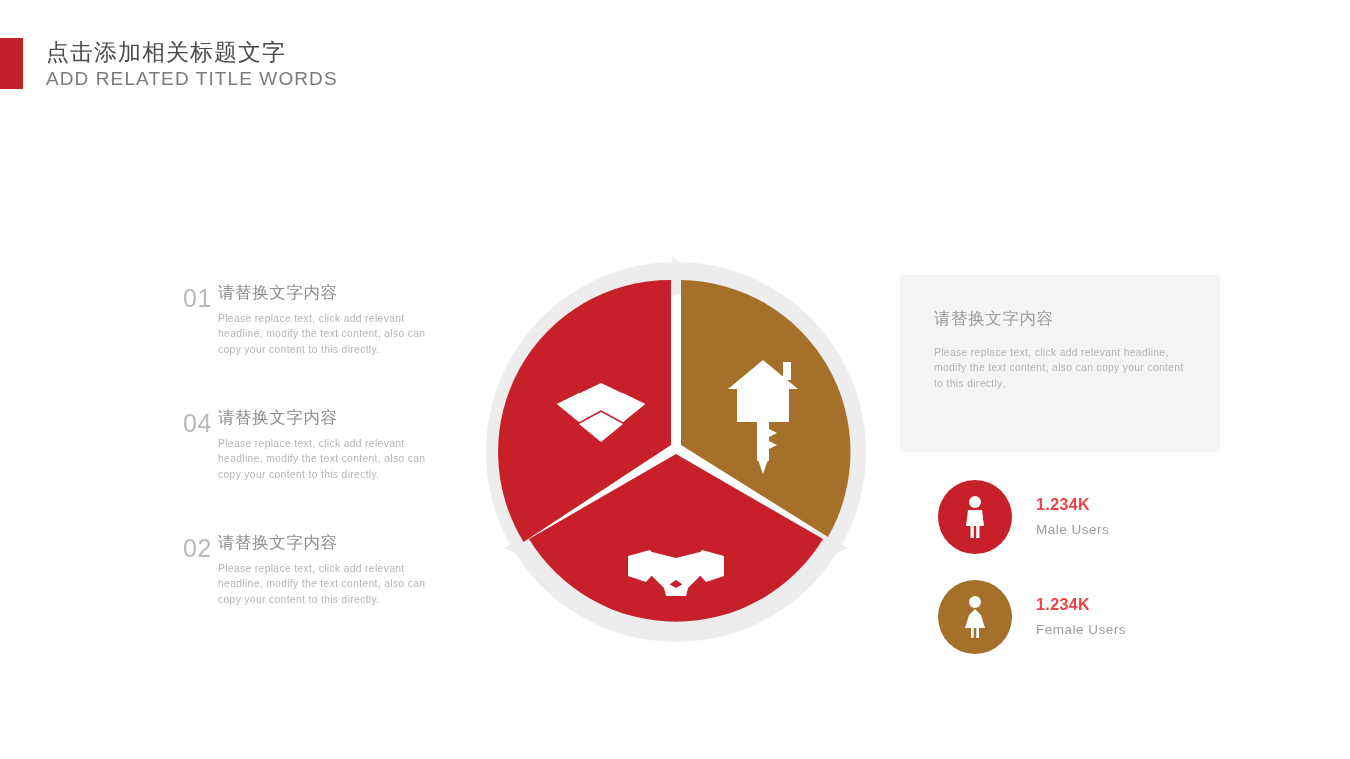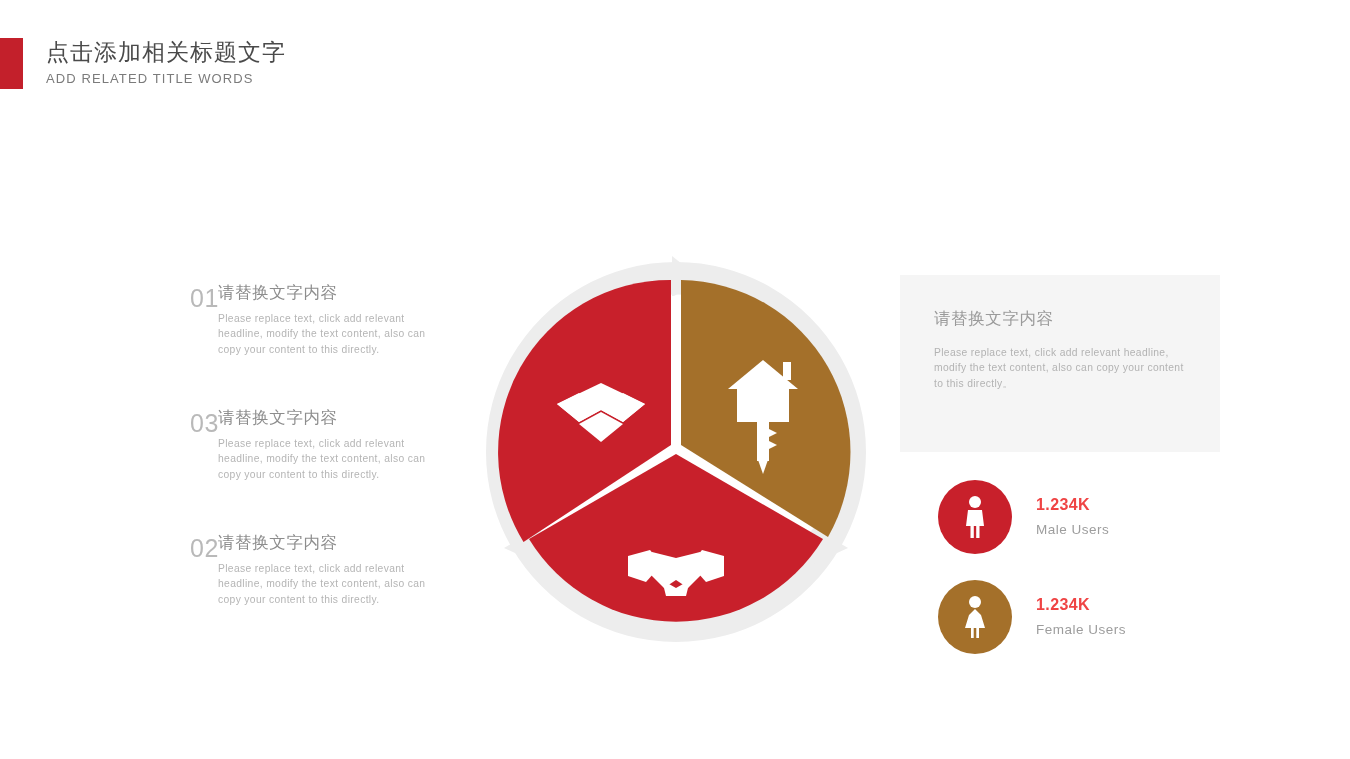--- a/index.html
+++ b/index.html
@@ -15,29 +15,29 @@
   #accent-bar {
     position:absolute; left:0; top:38px;
     width:23px; height:51px; background:#C3202B;
   }
   #title-block { position:absolute; left:46px; top:37px; }
   #title-cn {
     font-size:23px; color:#4a4a4a; letter-spacing:1px;
     line-height:30px; font-weight:400; white-space:nowrap;
   }
   #title-en {
-    font-size:13px; color:#7b7b7b; letter-spacing:1.1px;
+    font-size:19px; color:#7b7b7b; letter-spacing:1.1px;
     line-height:20px; margin-top:2px; white-space:nowrap;
   }
 
   
   #left-list { position:absolute; left:174px; top:281px; width:290px; }
   .list-item { position:relative; margin-bottom:43px; min-height:82px; }
   .li-num {
-    position:absolute; left:16px; top:3px;
+    position:absolute; left:9px; top:3px;
     font-size:25px; color:#b9b9b9; font-weight:400; letter-spacing:0.5px;
   }
   .li-body { margin-left:44px; }
   .li-head {
     font-size:16.5px; color:#8d8d8d; line-height:23px;
     letter-spacing:0.6px; margin-bottom:7px;
   }
   .li-desc {
     font-size:10.3px; color:#b5b5b5; line-height:15.4px;
     letter-spacing:0.35px; width:233px;
@@ -94,21 +94,21 @@
 
     <div class="list-item">
       <div class="li-num">01</div>
       <div class="li-body">
         <div class="li-head">请替换文字内容</div>
         <div class="li-desc">Please replace text, click add relevant headline, modify the text content, also can copy your content to this directly.</div>
       </div>
     </div>
 
     <div class="list-item">
-      <div class="li-num">03</div>
+      <div class="li-num">04</div>
       <div class="li-body">
         <div class="li-head">请替换文字内容</div>
         <div class="li-desc">Please replace text, click add relevant headline, modify the text content, also can copy your content to this directly.</div>
       </div>
     </div>
 
     <div class="list-item">
       <div class="li-num">02</div>
       <div class="li-body">
         <div class="li-head">请替换文字内容</div>

